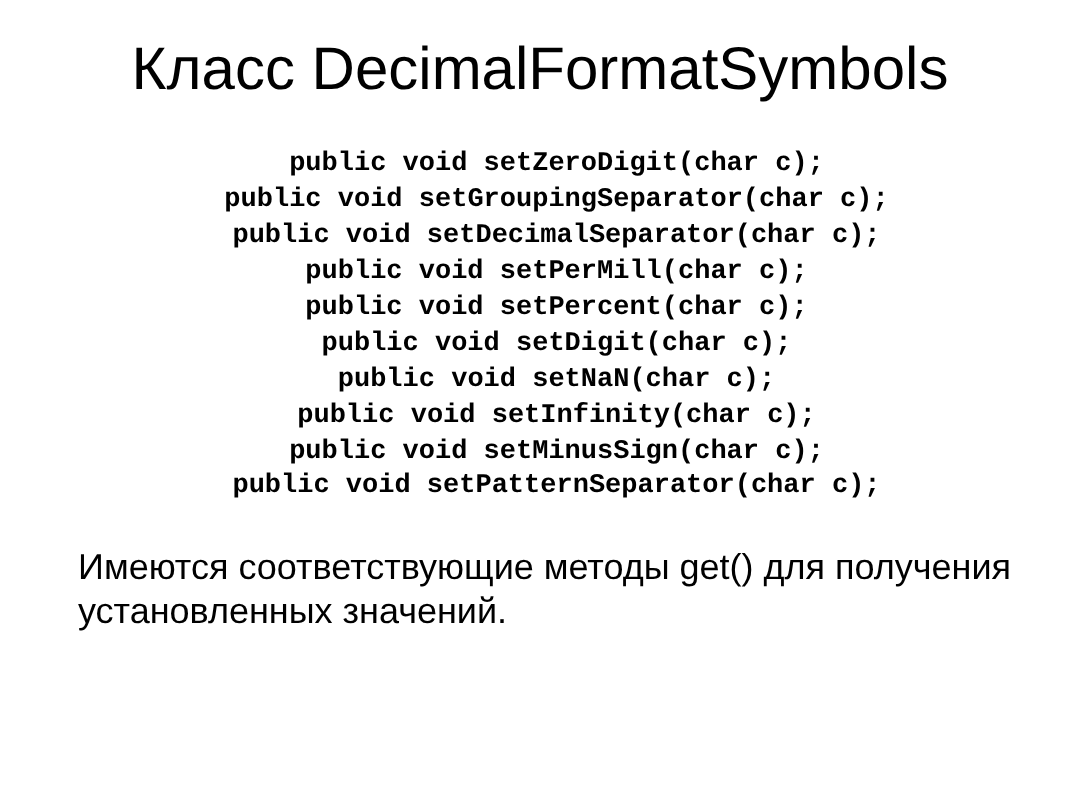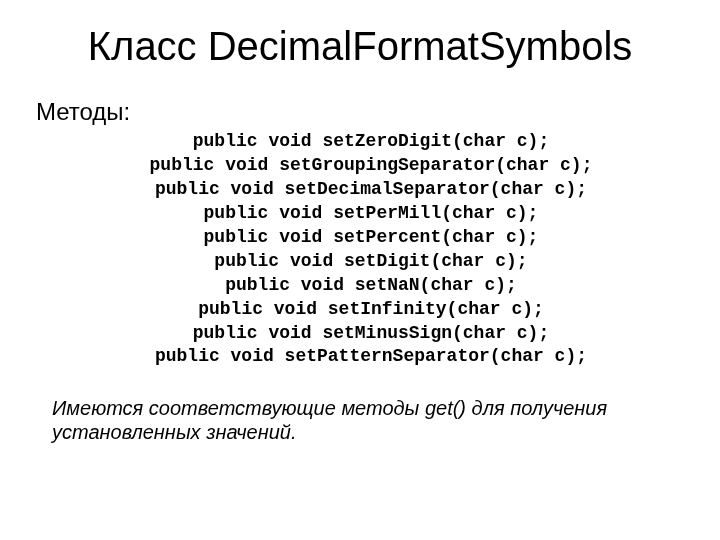--- a/index.html
+++ b/index.html
@@ -33,31 +33,29 @@
   .code-block {
     font-family: "Courier New", Courier, monospace;
     font-size: 18px;
     line-height: 1.33;
     white-space: pre;
     margin: 0 0 28px 22px;
     font-weight: bold;
     text-align: center;
   }
   .note {
-    font-size: 20px;
+    font-size: 24px;
     font-weight: 400;
     line-height: 1.18;
     margin: 0 0 0 16px;
-    font-style: italic;
   }
 </style>
 </head>
 <body>
 
 <div class="slide">
   <h1 class="title">Класс DecimalFormatSymbols</h1>
 
-  <div class="subheading">Методы:</div>
 
   <div class="code-block" id="code-lines"><div>public void setZeroDigit(char c);</div><div>public void setGroupingSeparator(char c);</div><div>public void setDecimalSeparator(char c);</div><div>public void setPerMill(char c);</div><div>public void setPercent(char c);</div><div>public void setDigit(char c);</div><div>public void setNaN(char c);</div><div>public void setInfinity(char c);</div><div>public void setMinusSign(char c);</div><div>public void setPatternSeparator(char c);</div></div>
 
   <div class="note">Имеются соответствующие методы get() для получения установленных значений.</div>
 </div>
 
 </body></html>

